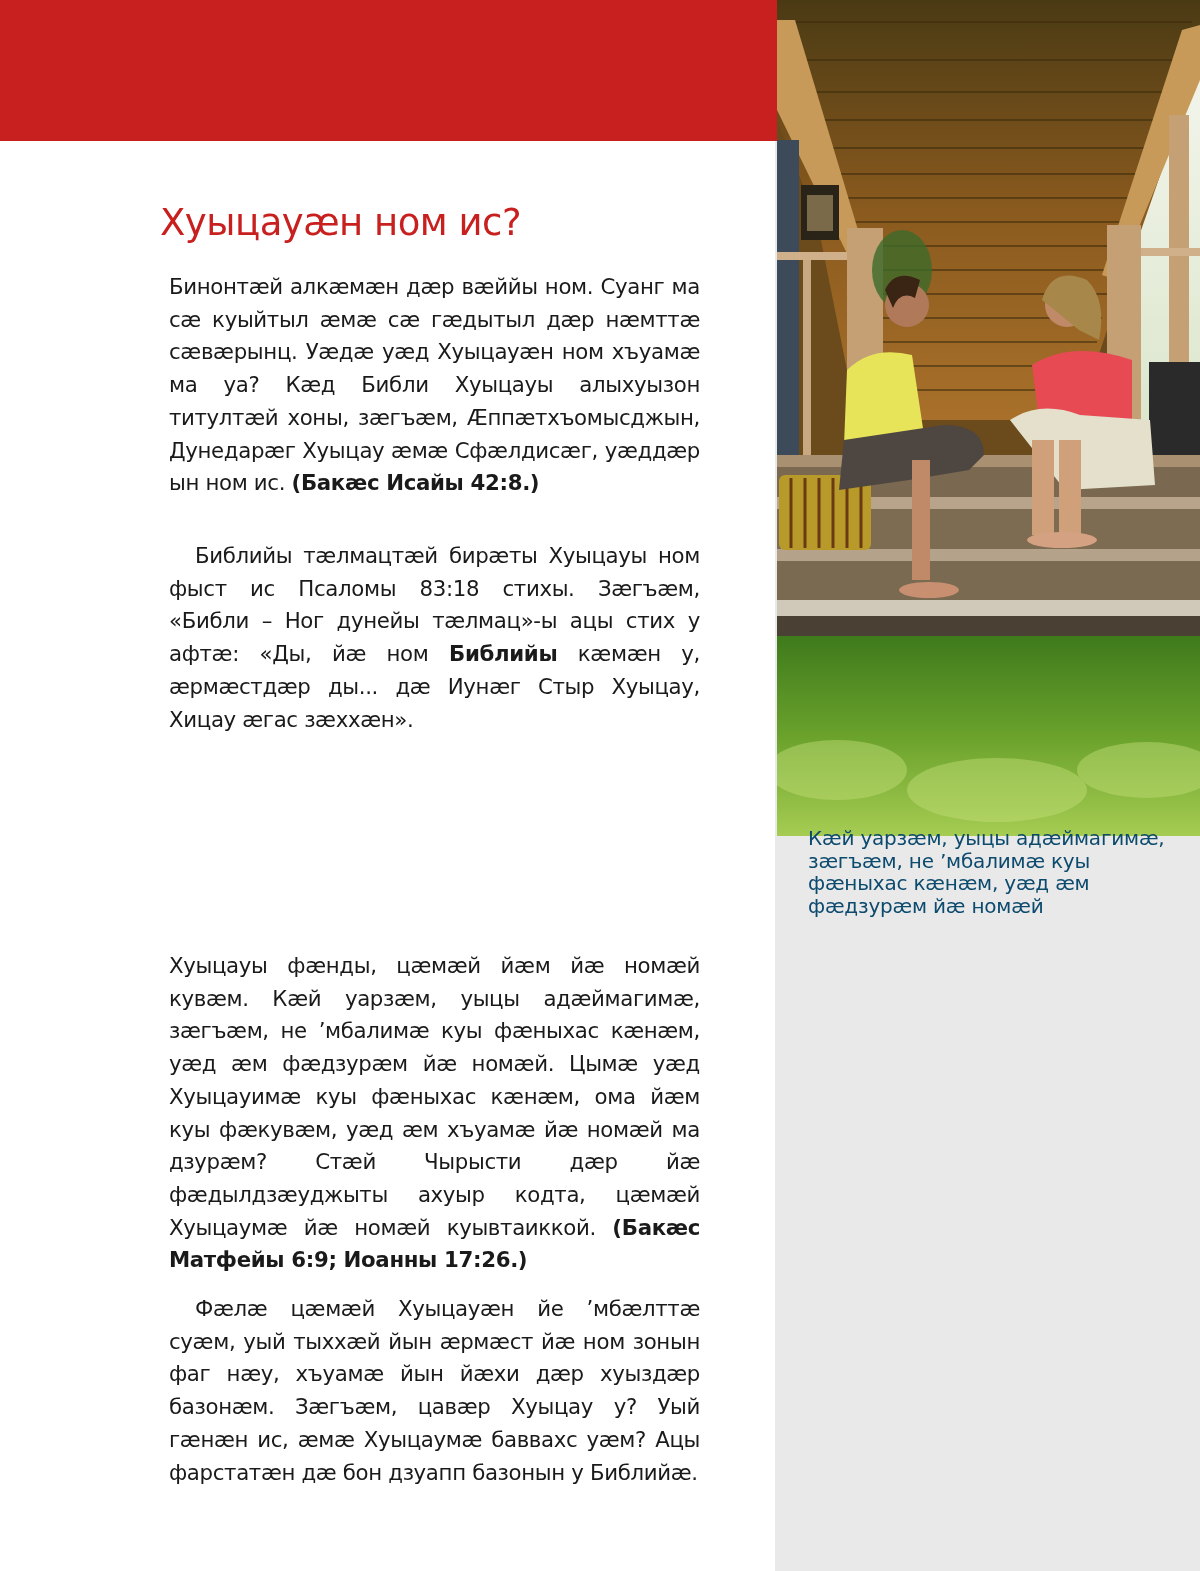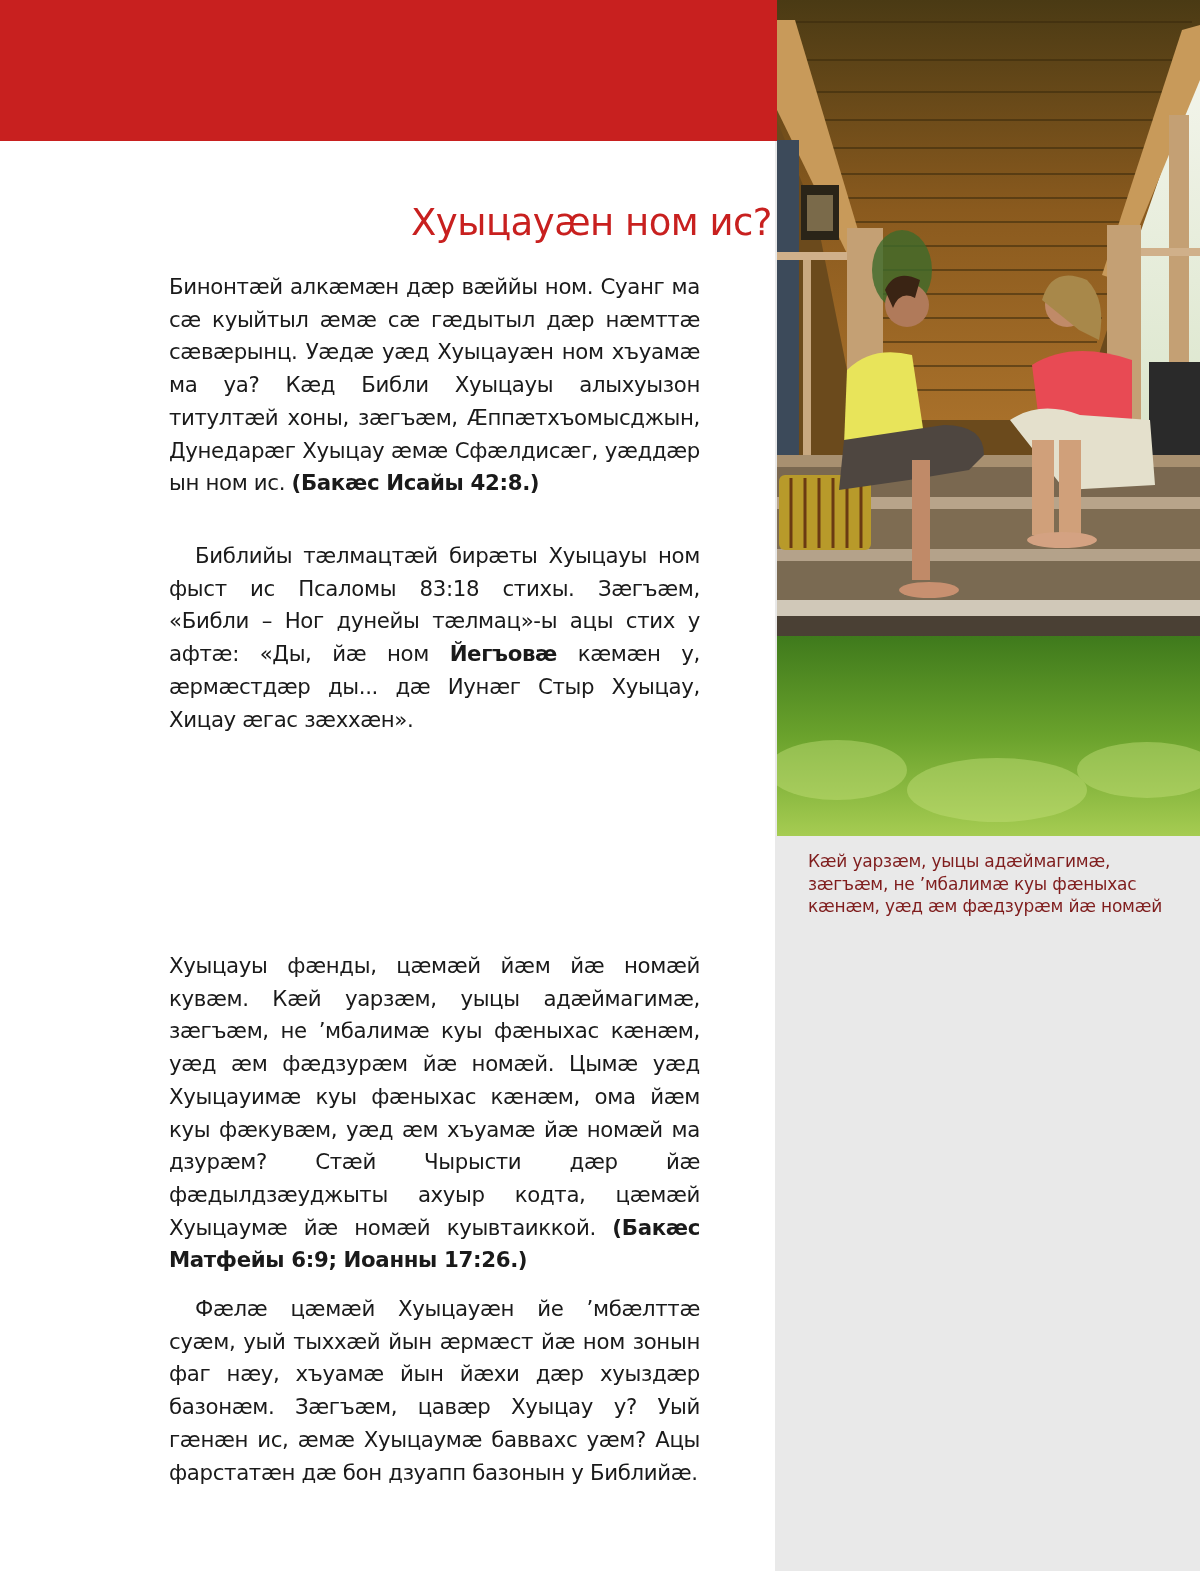--- a/index.html
+++ b/index.html
@@ -8,30 +8,29 @@
       background: #ffffff;
       font-family: "DejaVu Sans", "Liberation Sans", sans-serif;
     }
     .red-band { position: absolute; left: 0; top: 0; width: 777px; height: 141px; background: #c8201f; }
     .sidebar { position: absolute; left: 775px; top: 0; width: 425px; height: 1571px; background: #e9e9e9; }
 
     .photo { position: absolute; left: 777px; top: 0; width: 423px; height: 836px; overflow: hidden; background: #6b4a1c; }
     .photo svg { display: block; }
 
     .caption {
-      position: absolute; left: 808px; top: 850px; width: 360px;
-      font-size: 17px; line-height: 22.5px; color: #7f1d1d; letter-spacing: -0.2px;
+      position: absolute; left: 808px; top: 827px; width: 360px;
+      font-size: 20px; line-height: 22.5px; color: #0c4a6e; letter-spacing: -0.2px;
     }
 
     .main { position: absolute; left: 160px; top: 0; width: 531px; }
     h2 {
-      position: absolute; left: 12px; margin: 0; font-weight: normal;
+      position: absolute; left: 0; margin: 0; font-weight: normal;
       color: #c8201f; font-size: 37px; line-height: 45px; letter-spacing: -0.5px;
       width: 600px;
-      text-align: right;
     }
     .h1 { top: 200px; }
     .h2 { top: 786px; }
     .p {
       position: absolute; left: 0; width: 531px; margin: 9px;
       font-size: 21.3px; line-height: 32.7px; color: #1a1a1a;
       text-align: justify; hyphens: manual; letter-spacing: -0.35px;
     }
     .p.indent { text-indent: 26px; }
     .p b { font-weight: bold; }
@@ -151,20 +150,20 @@
   </svg>
 </div>
 
 <div class="caption">Кæй уарзæм, уыцы адæймагимæ, зæгъæм, не ’мбалимæ куы фæныхас кæнæм, уæд æм фæдзурæм йæ номæй</div>
 
 <div class="main">
   <h2 class="h1">Хуыцауæн ном ис?</h2>
 
   <p class="p p1"><span>Бинонтæй алкæмæн дæр вæййы ном. Суанг ма сæ куыйтыл æмæ сæ гæдытыл дæр нæмттæ сæвæрынц. Уæдæ уæд Хуыцауæн ном хъуамæ ма уа? Кæд Библи Хуыцауы алыхуызон титултæй хоны, зæгъæм, Æппæтхъомысджын, Дунедарæг Хуыцау æмæ Сфæлдисæг, уæддæр ын ном ис.</span> <b>(Бакæс Исайы 42:8.)</b></p>
 
-  <p class="p p2 indent"><span>Библийы тæлмацтæй бирæты Хуыцауы ном фыст ис Псаломы 83:18 стихы. Зæгъæм, «Библи – Ног дунейы тæлмац»-ы ацы стих у афтæ: «Ды, йæ ном </span><b>Йегъовæ</b><span> кæмæн у, æрмæстдæр ды... дæ Иунæг Стыр Хуыцау, Хицау æгас зæххæн».</span></p>
+  <p class="p p2 indent"><span>Библийы тæлмацтæй бирæты Хуыцауы ном фыст ис Псаломы 83:18 стихы. Зæгъæм, «Библи – Ног дунейы тæлмац»-ы ацы стих у афтæ: «Ды, йæ ном </span><b>Библийы</b><span> кæмæн у, æрмæстдæр ды... дæ Иунæг Стыр Хуыцау, Хицау æгас зæххæн».</span></p>
 
   <h2 class="h2"><br></h2>
 
   <p class="p p3"><span>Хуыцауы фæнды, цæмæй йæм йæ номæй кувæм. Кæй уарзæм, уыцы адæймагимæ, зæгъæм, не ’мбалимæ куы фæныхас кæнæм, уæд æм фæдзурæм йæ номæй. Цымæ уæд Хуыцауимæ куы фæныхас кæнæм, ома йæм куы фæкувæм, уæд æм хъуамæ йæ номæй ма дзурæм? Стæй Чырысти дæр йæ фæдылдзæуджыты ахуыр кодта, цæмæй Хуыцаумæ йæ номæй куывтаиккой.</span> <b>(Бакæс Матфейы 6:9; Иоанны 17:26.)</b></p>
 
   <p class="p p4 indent">Фæлæ цæмæй Хуыцауæн йе ’мбæлттæ суæм, уый тыххæй йын æрмæст йæ ном зонын фаг нæу, хъуамæ йын йæхи дæр хуыздæр базонæм. Зæгъæм, цавæр Хуыцау у? Уый гæнæн ис, æмæ Хуыцаумæ баввахс уæм? Ацы фарстатæн дæ бон дзуапп базонын у Библийæ.</p>
 </div>
 
 </body></html>

